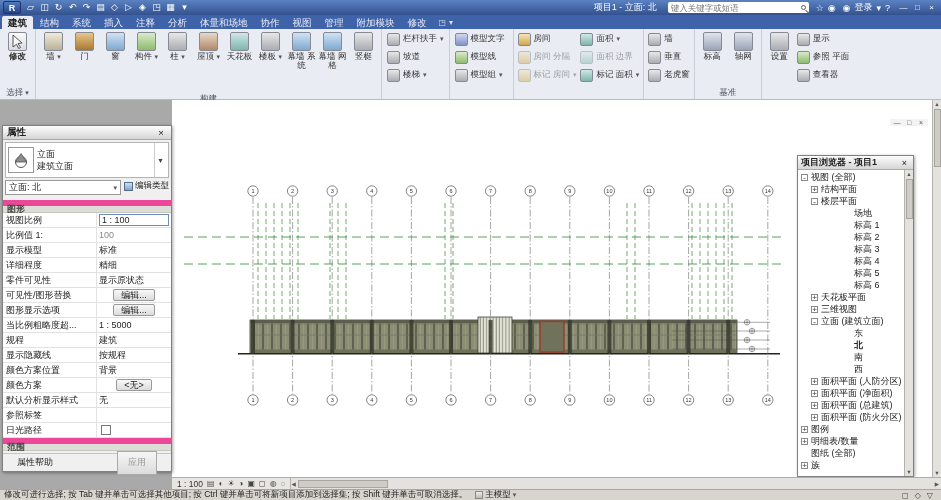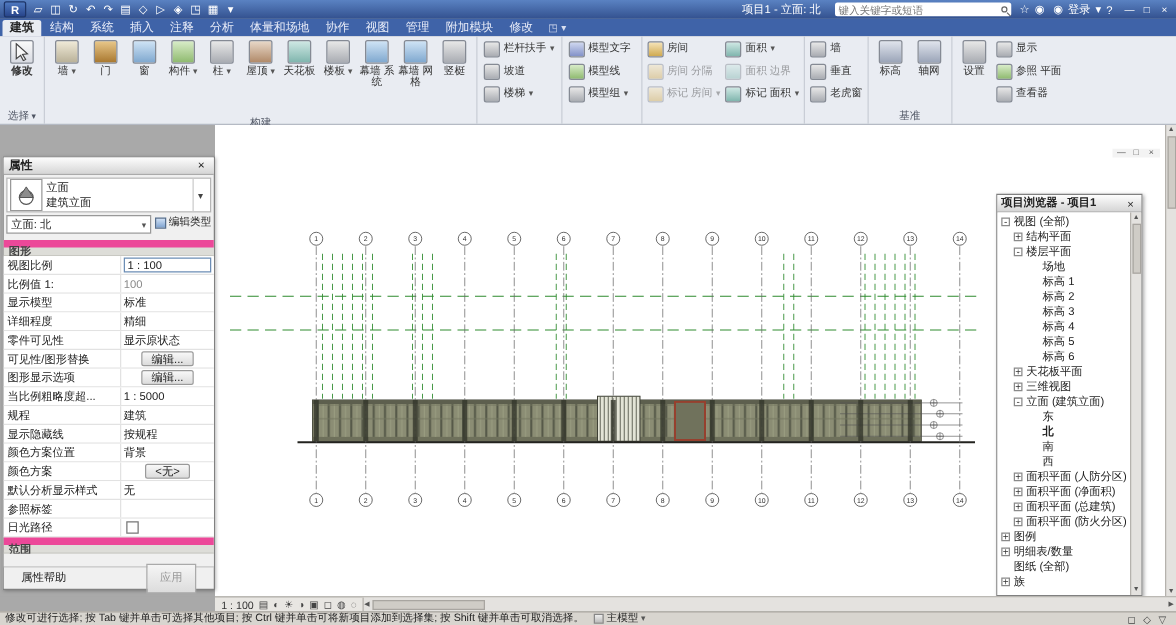--- a/index.html
+++ b/index.html
@@ -61,21 +61,21 @@
   .vw { width:10px; text-align:center; }
   .vscroll { position:absolute; right:0; top:0; bottom:0; width:9px; background:#e4e2df; border-left:1px solid #b5b2ad; display:flex; flex-direction:column; align-items:center; font-size:5.5px; color:#555; }
   .vthumb { width:7px; height:58px; background:#cfccc6; border:1px solid #a8a5a0; margin-top:1px; }
   .sarr { line-height:8px; }
   .vspace { flex:1; }
 
   
   .palette { position:absolute; left:2px; top:25px; width:170px; height:347px; background:#f0f0f0; border:1px solid #808080; box-shadow:1px 1px 3px rgba(0,0,0,.35); display:flex; flex-direction:column; font-size:9px; }
   .phead { height:14px; background:linear-gradient(#fdfdfd,#d5d5d5); border-bottom:1px solid #aaa; display:flex; align-items:center; padding:0 4px; font-weight:bold; font-size:9.5px; color:#222; flex:none; }
   .phead .x { margin-left:auto; width:12px; text-align:center; font-weight:normal; }
-  .ptype { height:28px; background:#fff; border:1px solid #b5b5b5; margin:2px; display:flex; align-items:center; gap:3px; padding:0 2px; flex:none; }
+  .ptype { height:36px; background:#fff; border:1px solid #b5b5b5; margin:2px; display:flex; align-items:center; gap:3px; padding:0 2px; flex:none; }
   .ptype-icon { width:26px; height:26px; border:1px solid #999; background:#fff; display:flex; align-items:center; justify-content:center; flex:none; }
   .ptype-text { flex:1; font-size:9px; line-height:1.35; color:#222; overflow:hidden; white-space:nowrap; }
   .ptype-arr { width:12px; text-align:center; color:#444; font-size:8px; border-left:1px solid #ccc; align-self:stretch; display:flex; align-items:center; justify-content:center; }
   .psel { display:flex; align-items:flex-start; gap:3px; margin:0 2px 2px; height:18px; flex:none; }
   .psel-combo { flex:1; background:#fff; border:1px solid #999; height:15px; display:flex; align-items:center; justify-content:space-between; padding:0 3px; font-size:9px; color:#222; }
   .edit-type { display:flex; align-items:center; gap:2px; font-size:8.5px; background:none; border:none; color:#222; font-family:inherit; white-space:nowrap; }
   .et-ic { width:9px; height:9px; background:linear-gradient(#cfe0f5,#7fa3d0); border:1px solid #556e8d; flex:none; }
   .sechdr { height:13px; background:#ddddd8; border-top:6px solid #ec4899; border-bottom:1px solid #c8c8c2; display:flex; align-items:center; justify-content:space-between; padding:0 4px; font-weight:bold; color:#444; font-size:9px; flex:none; }
   .prows { flex:none; background:#fff; }
   .prow { display:flex; border-bottom:1px solid #e2e2e2; height:15px; line-height:14px; background:#fff; }
@@ -88,21 +88,21 @@
   .pfill { flex:1; background:#f0f0f0; }
   .pbottom { height:18px; display:flex; align-items:center; justify-content:space-between; padding:0 14px; border-top:1px solid #c5c5c5; font-size:9px; color:#222; flex:none; }
   .applybtn { border:1px solid #aaa; background:linear-gradient(#f5f5f5,#dcdcdc); color:#9a9a9a; padding:0 10px; height:24px; font-size:9px; font-family:inherit; }
 
   
   .browser { position:absolute; left:797px; top:55px; width:117px; height:322px; background:#fff; border:1px solid #808080; box-shadow:1px 1px 3px rgba(0,0,0,.35); font-size:9px; }
   .bhead { height:14px; background:linear-gradient(#fdfdfd,#d5d5d5); border-bottom:1px solid #aaa; display:flex; align-items:center; padding:0 3px; font-weight:bold; font-size:9px; color:#222; }
   .bhead .x { margin-left:auto; width:11px; text-align:center; font-weight:normal; }
   .btree { position:absolute; top:14px; left:0; right:9px; bottom:0; overflow:hidden; background:#fff; padding-top:1px; }
   .titem { height:12px; display:flex; align-items:center; font-size:9px; color:#222; white-space:nowrap; overflow:hidden; }
-  .titem.d0 { padding-left:3px; } .titem.d1 { padding-left:13px; } .titem.d2 { padding-left:26px; }
+  .titem.d0 { padding-left:3px; } .titem.d1 { padding-left:13px; } .titem.d2 { padding-left:26px;margin-left:20px; }
   .exp { width:7px; height:7px; border:1px solid #8a8a8a; background:#fff; font-size:8px; line-height:5px; text-align:center; margin-right:3px; color:#333; flex:none; }
   .exp:empty { visibility:hidden; }
   .tlabel.sel { font-weight:bold; }
   .bscroll { position:absolute; right:0; top:14px; bottom:0; width:9px; background:#e4e2df; border-left:1px solid #b5b2ad; display:flex; flex-direction:column; align-items:center; font-size:5.5px; color:#555; }
   .bthumb { width:7px; height:40px; background:#cfccc6; border:1px solid #a8a5a0; margin-top:1px; }
 
   
   .bottombar { position:absolute; left:172px; right:0; bottom:11px; height:12px; display:flex; background:#e8e6e2; border-top:1px solid #b0ada8; }
   .viewbar { display:flex; align-items:center; gap:4px; padding:0 5px; font-size:8.5px; color:#333; white-space:nowrap; }
   .vbi { font-size:8px; color:#444; }

